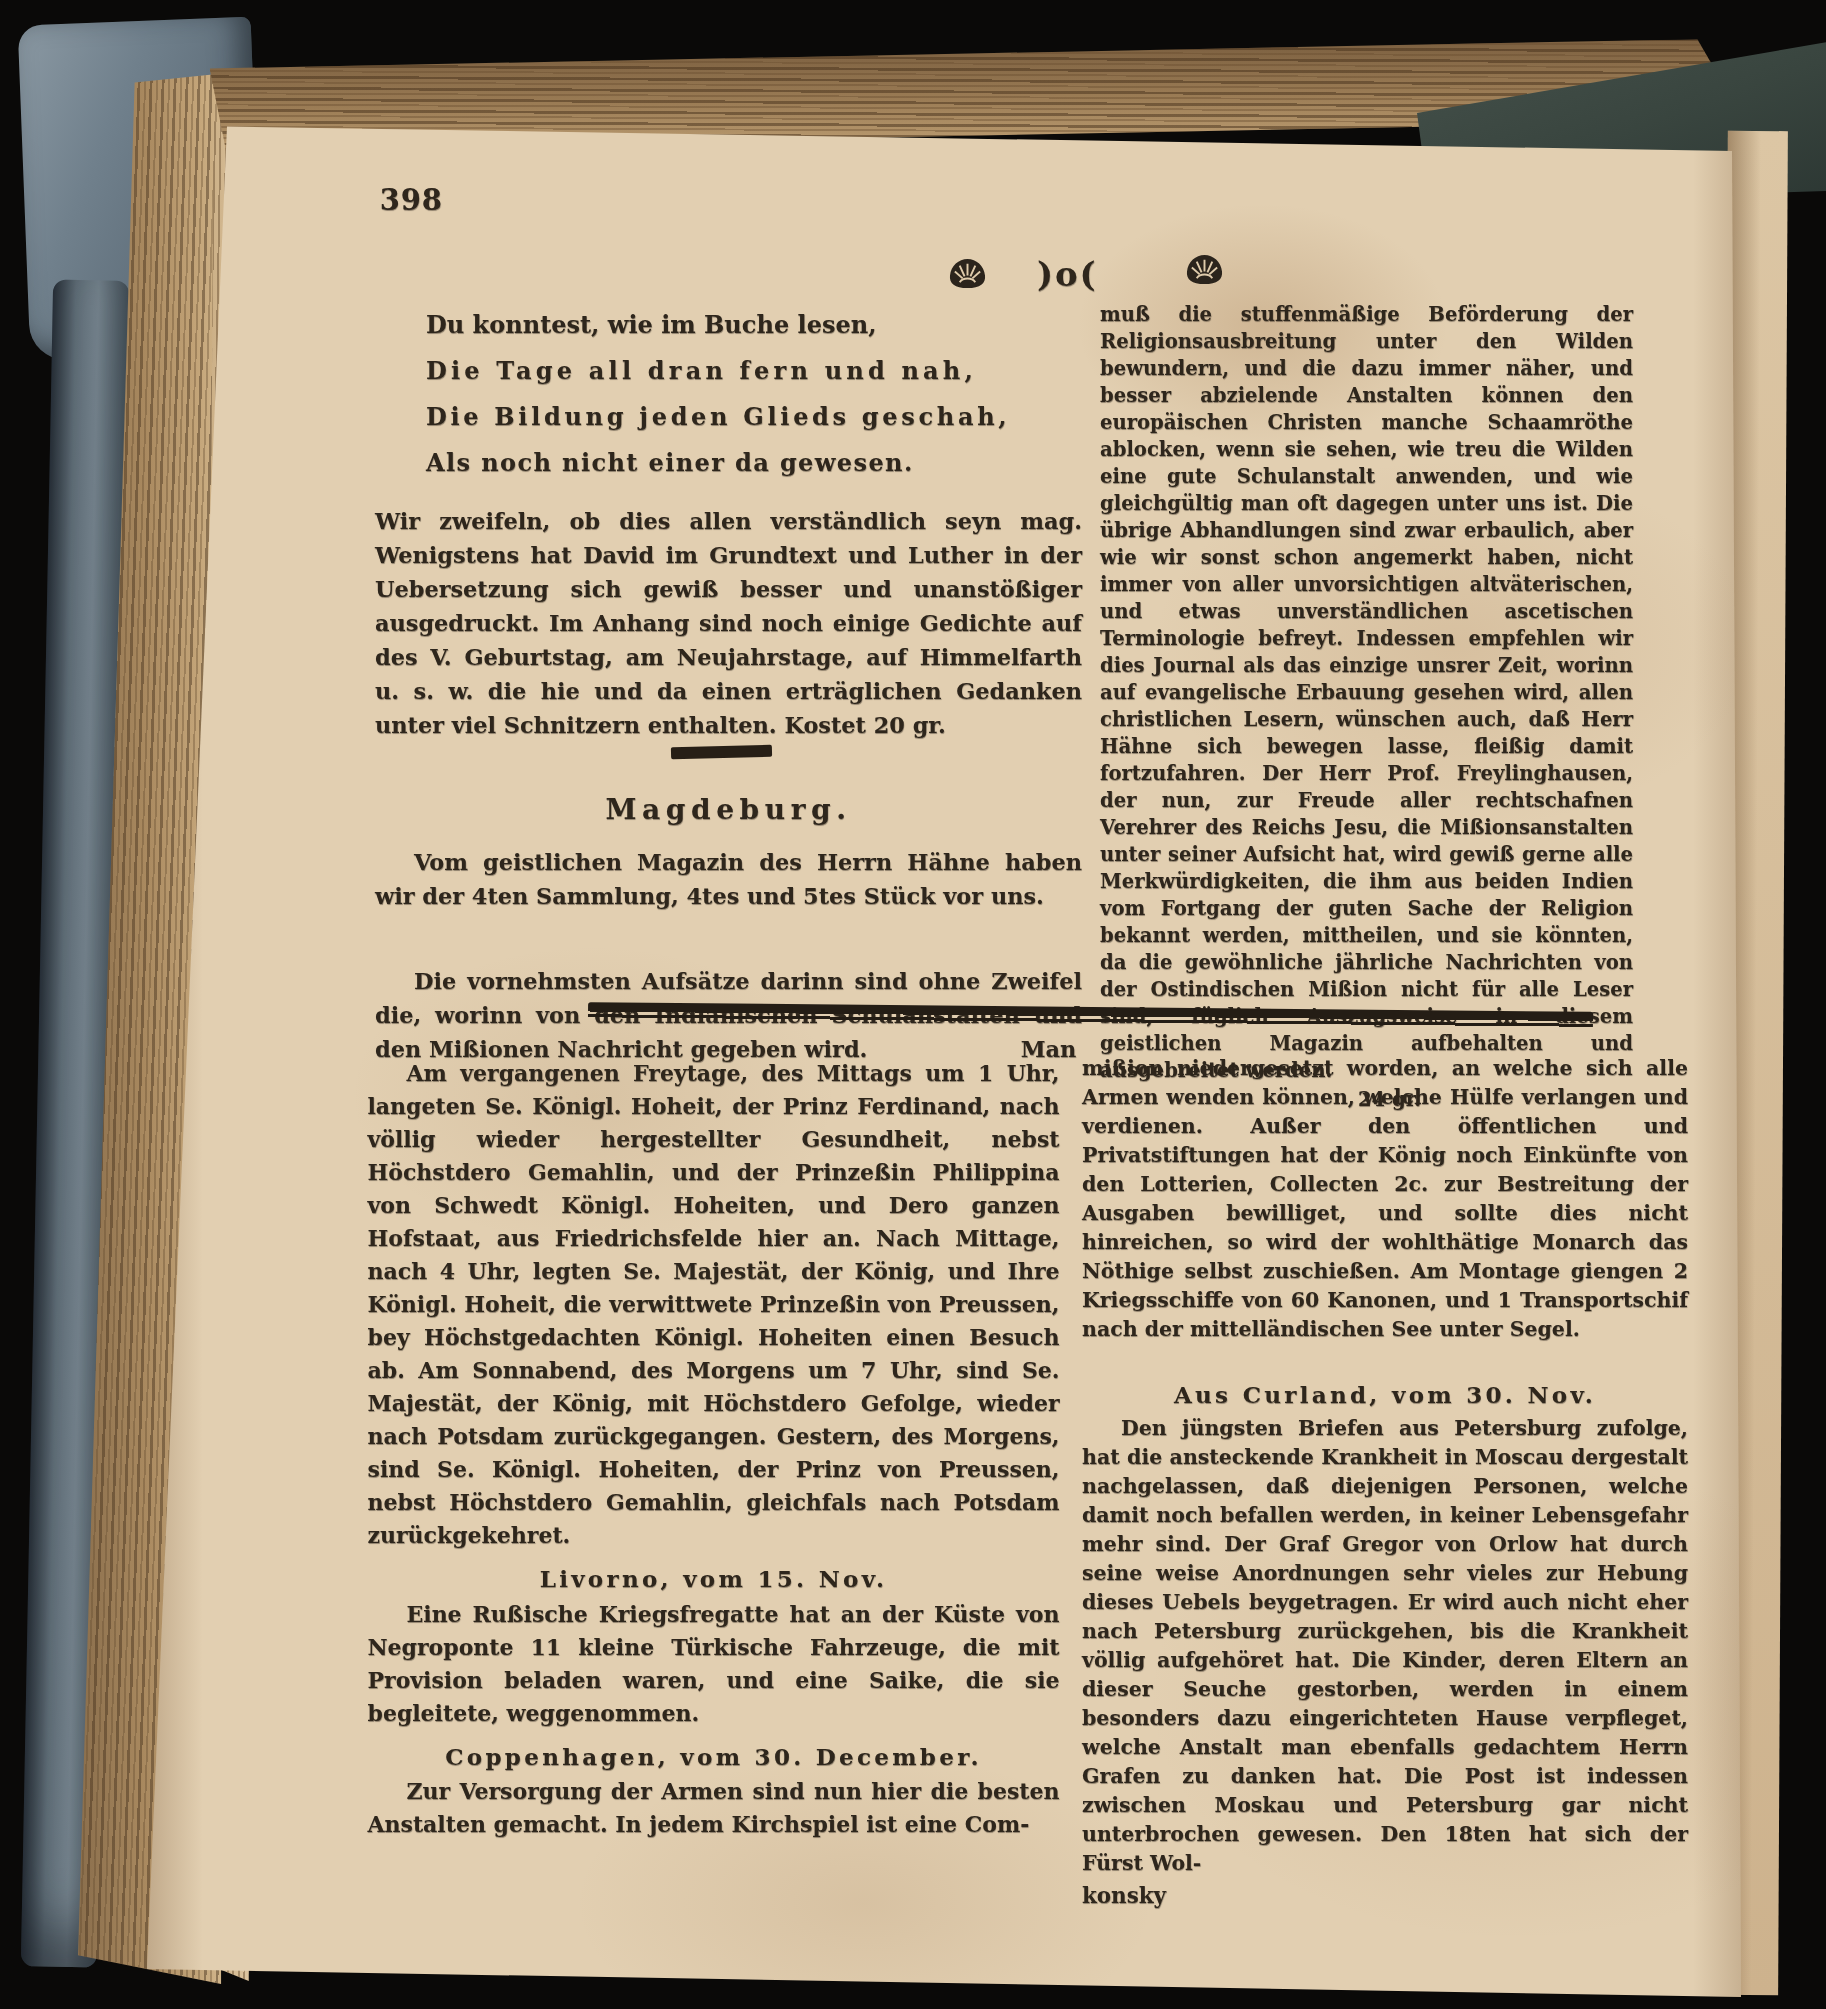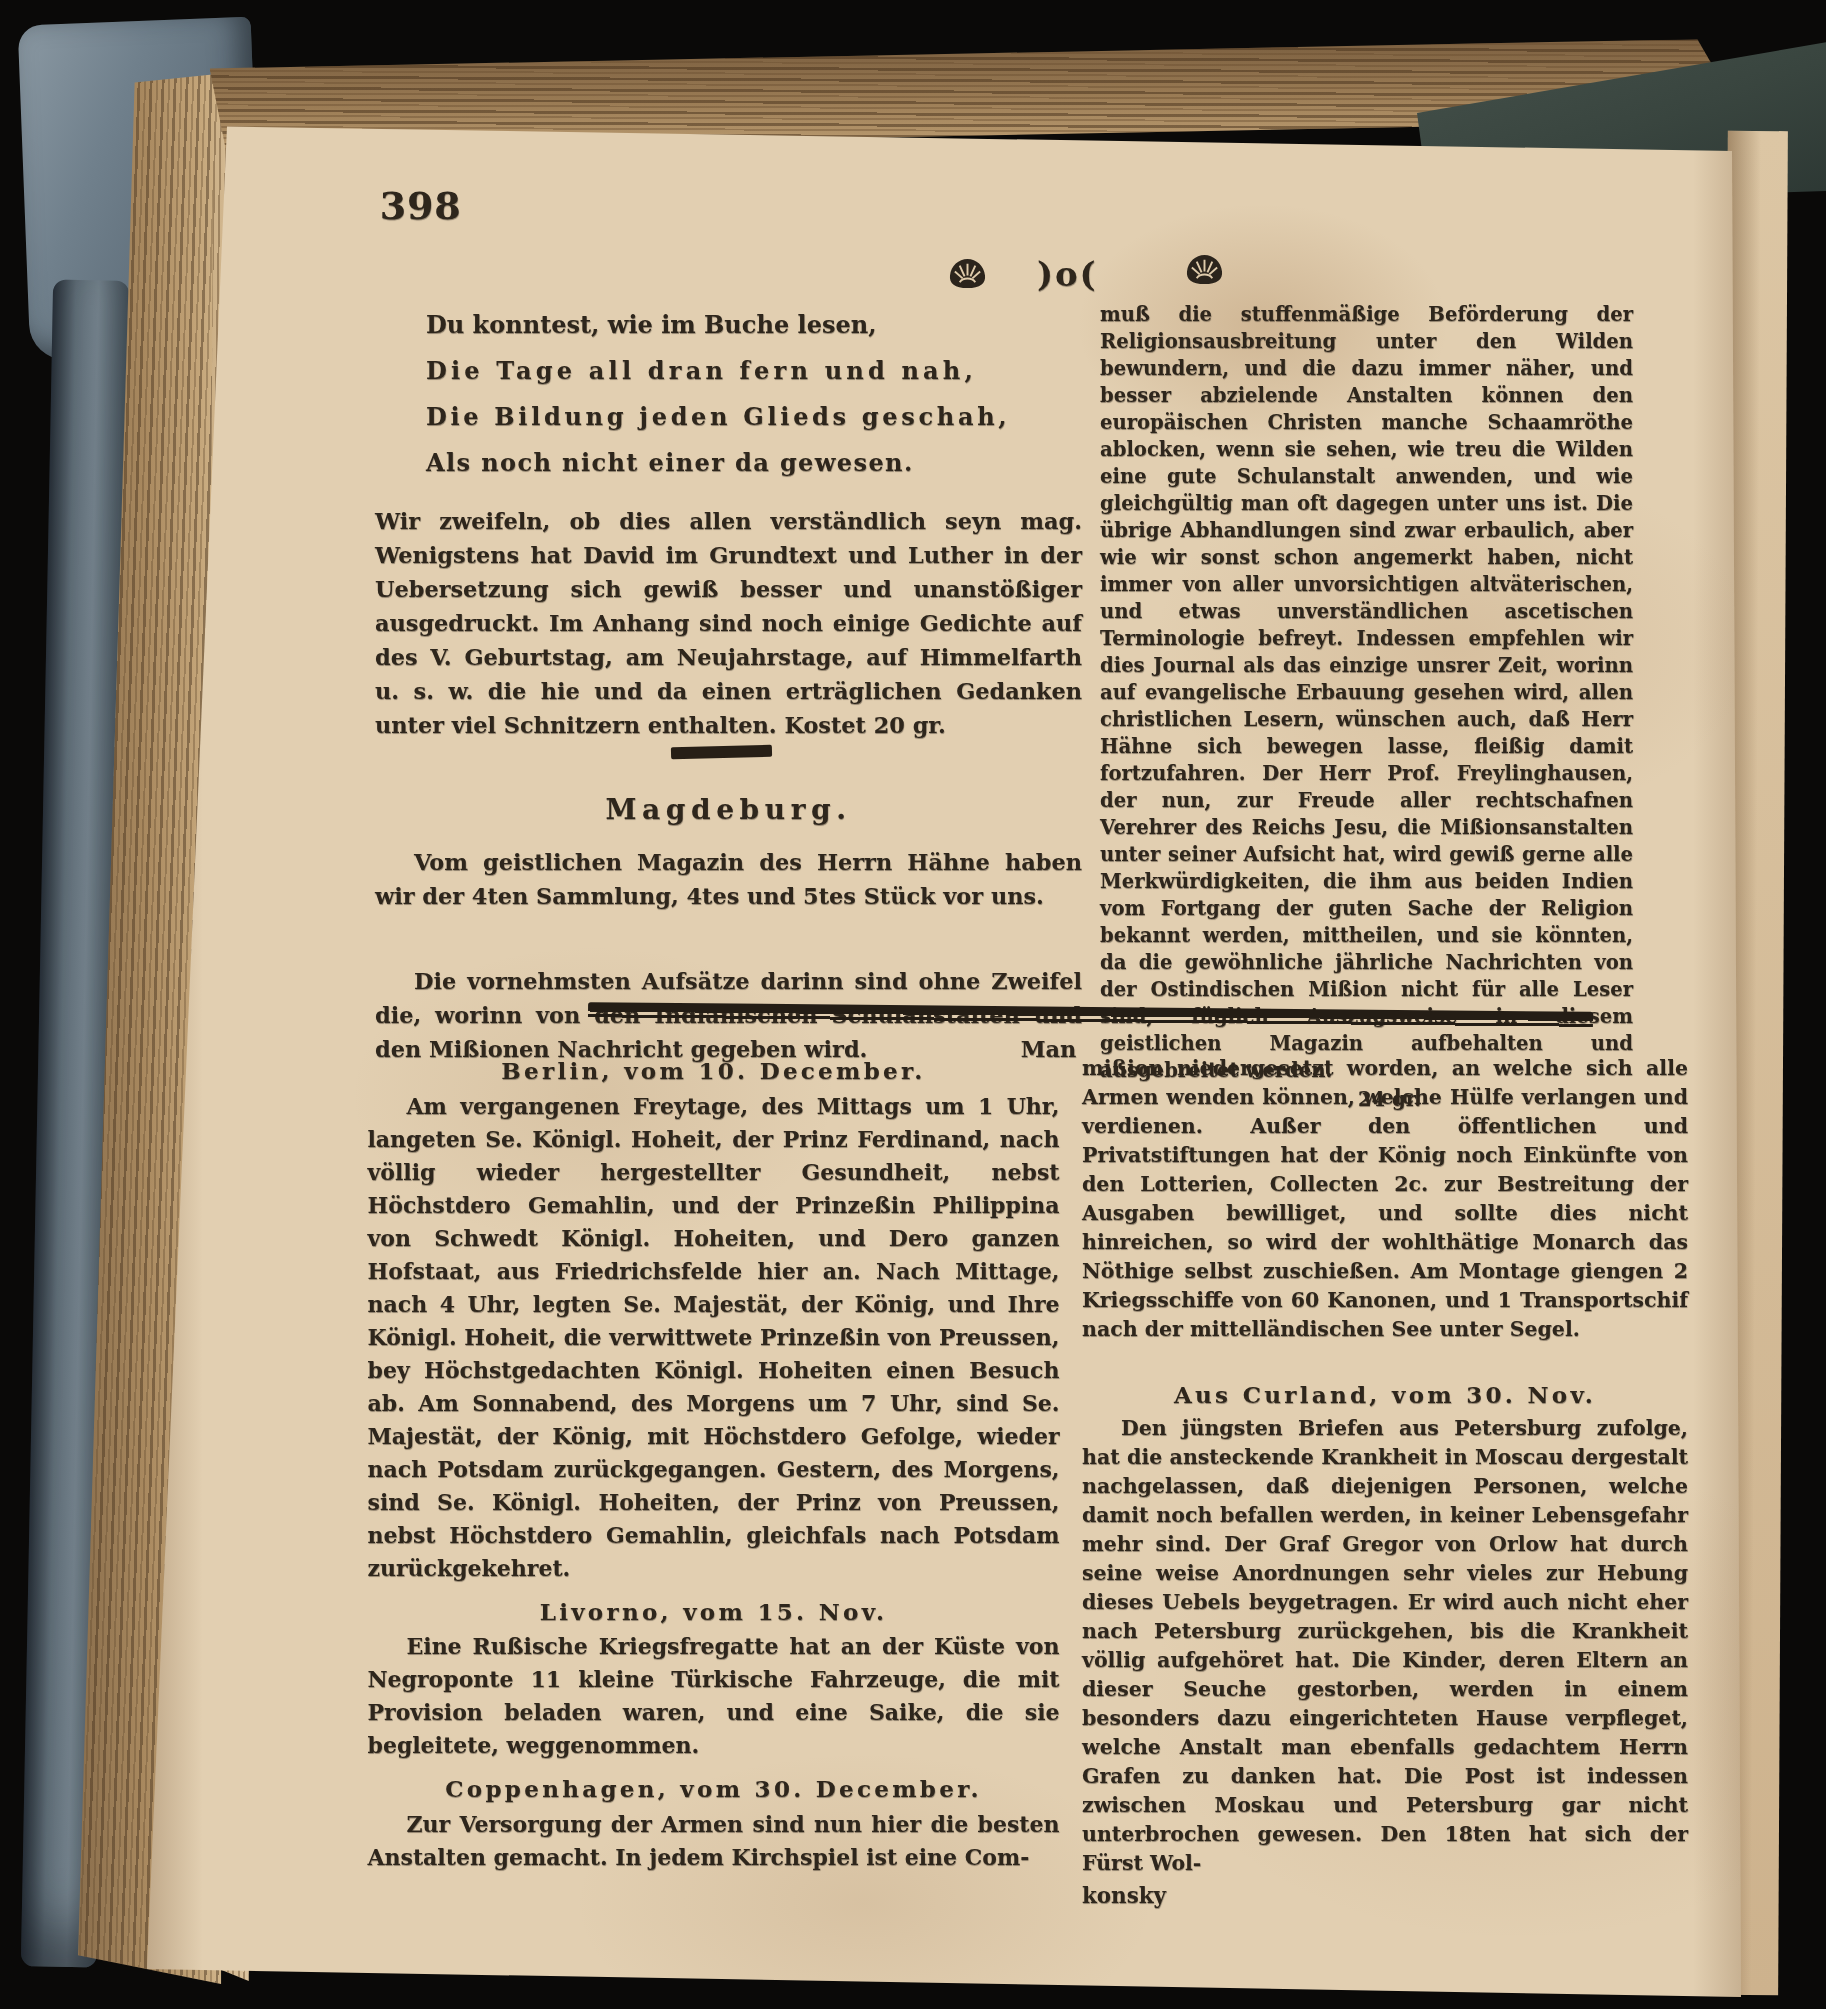--- a/index.html
+++ b/index.html
@@ -77,21 +77,21 @@
       linear-gradient(90deg, rgba(115,82,48,.30), rgba(0,0,0,0) 3.5%),
       linear-gradient(270deg, rgba(115,82,48,.24), rgba(0,0,0,0) 3%);
     clip-path:polygon(80px 7.5px,1585px 32px,1594px 1878px,0px 1850px);
   }
   .content{
     position:absolute;left:228px;top:51px;width:1342px;height:1818px;
     color:#2e261c;
   }
   .content *{text-shadow:0.4px 0.5px 0.7px rgba(46,38,28,.45);}
   
-  .pagenum{left:4.7px;top:13px;font-size:38px;font-weight:700;letter-spacing:0.9px;}
+  .pagenum{left:4.7px;top:13px;font-size:29px;font-weight:700;letter-spacing:0.9px;}
   .orn-row{left:559px;top:82px;width:336px;height:56px;}
   .orn-shell{position:absolute;top:3.7px;}
   .orn-shell.s1{left:13px;}
   .orn-shell.s2{left:250px;top:0;}
   .orn-mark{position:absolute;left:103px;top:1.9px;font-size:34px;font-weight:700;letter-spacing:1.9px;}
   .poem{left:51px;top:132px;width:671px;font-size:24px;font-weight:700;line-height:46px;white-space:nowrap;}
   .poem .pl{display:block;}
   .poem .pl:nth-child(2){letter-spacing:4.2px;}
   .poem .pl:nth-child(3){letter-spacing:3.7px;}
   .poem .pl:nth-child(4){letter-spacing:1.4px;}
@@ -183,21 +183,20 @@
     </div>
 
     <div class="abs col-ur">
       <p class="body-sm">muß die stuffenmäßige Beförderung der Religionsausbreitung unter den Wilden bewundern, und die dazu immer näher, und besser abzielende Anstalten können den europäischen Christen manche Schaamröthe ablocken, wenn sie sehen, wie treu die Wilden eine gute Schulanstalt anwenden, und wie gleichgültig man oft dagegen unter uns ist. Die übrige Abhandlungen sind zwar erbaulich, aber wie wir sonst schon angemerkt haben, nicht immer von aller unvorsichtigen altväterischen, und etwas unverständlichen ascetischen Terminologie befreyt. Indessen empfehlen wir dies Journal als das einzige unsrer Zeit, worinn auf evangelische Erbauung gesehen wird, allen christlichen Lesern, wünschen auch, daß Herr Hähne sich bewegen lasse, fleißig damit fortzufahren. Der Herr Prof. Freylinghausen, der nun, zur Freude aller rechtschafnen Verehrer des Reichs Jesu, die Mißionsanstalten unter seiner Aufsicht hat, wird gewiß gerne alle Merkwürdigkeiten, die ihm aus beiden Indien vom Fortgang der guten Sache der Religion bekannt werden, mittheilen, und sie könnten, da die gewöhnliche jährliche Nachrichten von der Ostindischen Mißion nicht für alle Leser sind, füglich Auszugsweise in diesem geistlichen Magazin aufbehalten und ausgebreitet werden.</p>
       <p class="body-sm price">24 gr.</p>
     </div>
 
     <div class="abs rule-main"></div>
 
     <div class="abs col-ll">
-      <h4 class="news-h">Berlin, vom 10. December.</h4>
       <p class="news-b indent">Am vergangenen Freytage, des Mittags um 1 Uhr, langeten Se. Königl. Hoheit, der Prinz Ferdinand, nach völlig wieder hergestellter Gesundheit, nebst Höchstdero Gemahlin, und der Prinzeßin Philippina von Schwedt Königl. Hoheiten, und Dero ganzen Hofstaat, aus Friedrichsfelde hier an. Nach Mittage, nach 4 Uhr, legten Se. Majestät, der König, und Ihre Königl. Hoheit, die verwittwete Prinzeßin von Preussen, bey Höchstgedachten Königl. Hoheiten einen Besuch ab. Am Sonnabend, des Morgens um 7 Uhr, sind Se. Majestät, der König, mit Höchstdero Gefolge, wieder nach Potsdam zurückgegangen. Gestern, des Morgens, sind Se. Königl. Hoheiten, der Prinz von Preussen, nebst Höchstdero Gemahlin, gleichfals nach Potsdam zurückgekehret.</p>
       <h4 class="news-h mt">Livorno, vom 15. Nov.</h4>
       <p class="news-b indent">Eine Rußische Kriegsfregatte hat an der Küste von Negroponte 11 kleine Türkische Fahrzeuge, die mit Provision beladen waren, und eine Saike, die sie begleitete, weggenommen.</p>
       <h4 class="news-h mt">Coppenhagen, vom 30. December.</h4>
       <p class="news-b indent">Zur Versorgung der Armen sind nun hier die besten Anstalten gemacht. In jedem Kirchspiel ist eine Com-</p>
     </div>
 
     <div class="abs col-lr">
       <p class="news-b-sm">mißion niedergesetzt worden, an welche sich alle Armen wenden können, welche Hülfe verlangen und verdienen. Außer den öffentlichen und Privatstiftungen hat der König noch Einkünfte von den Lotterien, Collecten 2c. zur Bestreitung der Ausgaben bewilliget, und sollte dies nicht hinreichen, so wird der wohlthätige Monarch das Nöthige selbst zuschießen. Am Montage giengen 2 Kriegsschiffe von 60 Kanonen, und 1 Transportschif nach der mittelländischen See unter Segel.</p>
       <h4 class="news-h mt-lg">Aus Curland, vom 30. Nov.</h4>

